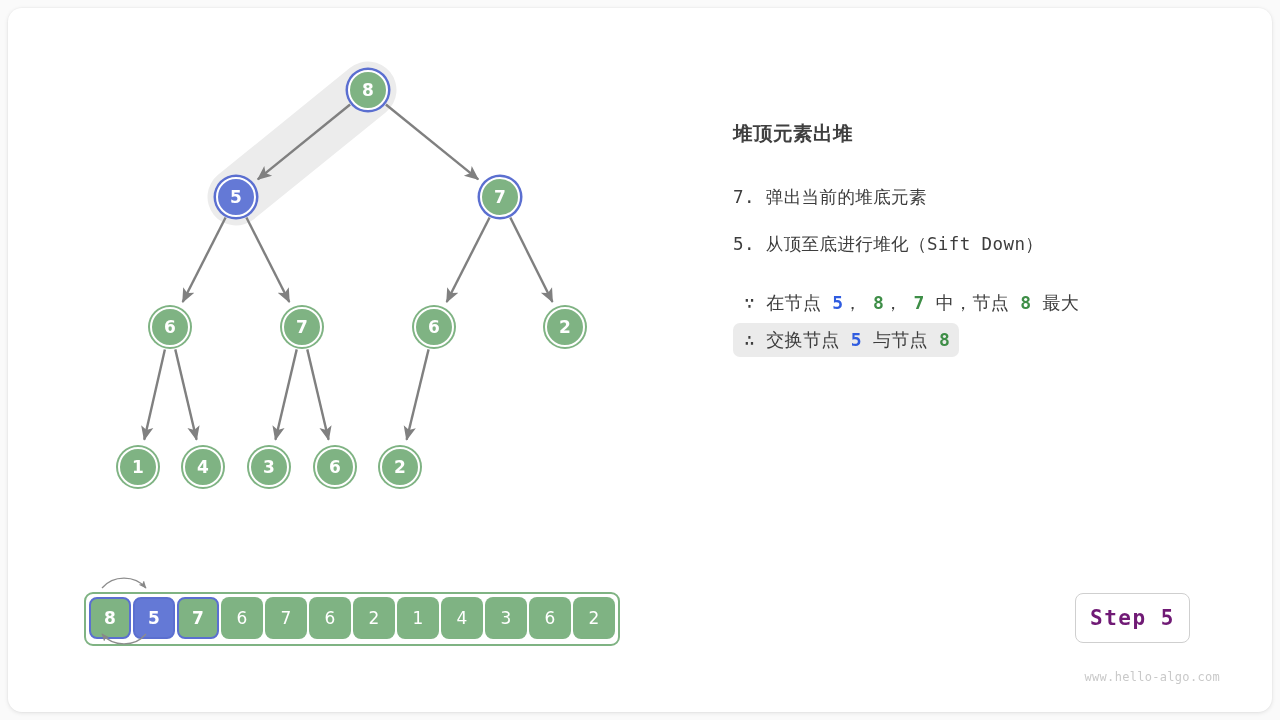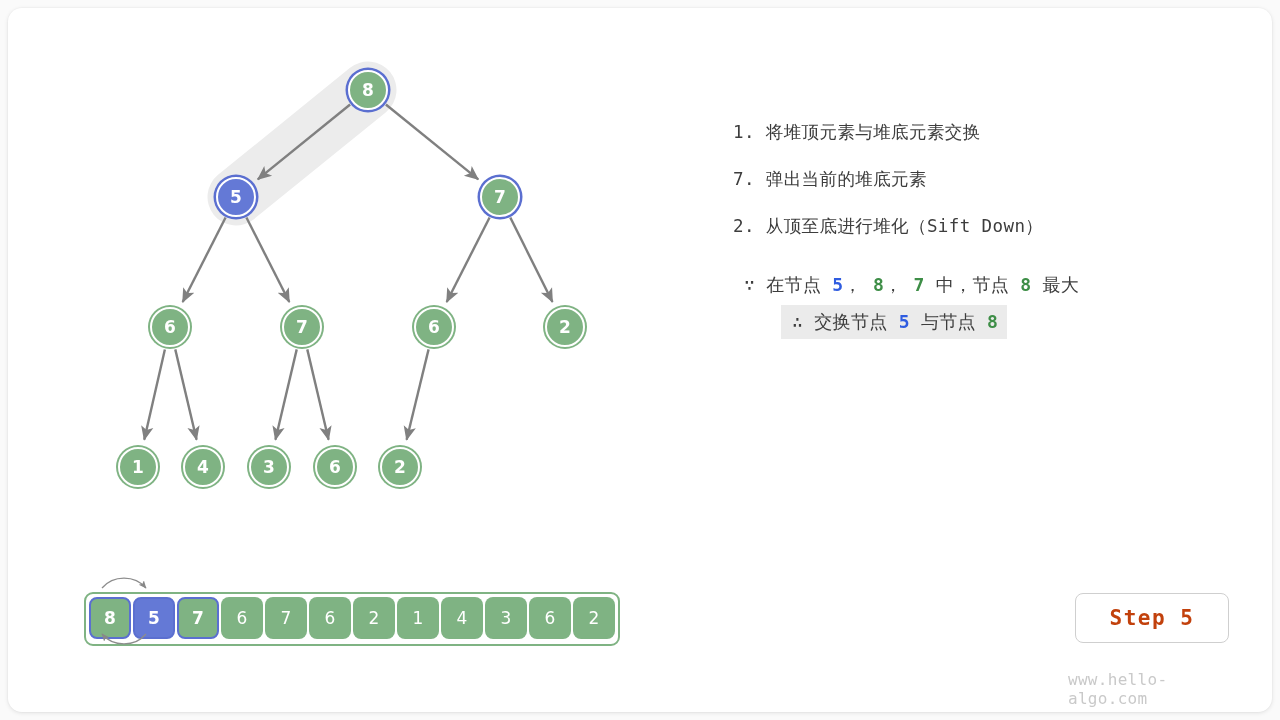--- a/index.html
+++ b/index.html
@@ -69,52 +69,52 @@
     font-size: 18px;
     color: #3d3d3d;
     font-family: "DejaVu Sans Mono", "Liberation Mono", monospace;
     white-space: nowrap;
     padding: 5px 9px 5px 11px;
     display: inline-block;
     letter-spacing: 0.3px;
   }
   .reason-line.highlight {
     background: #ebebeb;
-    border-radius: 0;
-    margin-left: 48px;
+    border-radius: 7px;
   }
   .num-blue  { color: #2f5ce0; font-weight: bold; }
   .num-green { color: #3e8e47; font-weight: bold; }
 
   
   #step-badge {
     position: absolute;
     left: 1083px;
     top: 601px;
-    width: 154px;
+    width: 115px;
     height: 50px;
     border: 1.4px solid #cfcfcf;
     border-radius: 8px;
     display: flex;
     align-items: center;
     justify-content: center;
     font-family: "DejaVu Sans Mono", "Liberation Mono", monospace;
     font-size: 21px;
     font-weight: bold;
-    color: #c2410c;
+    color: #701a75;
     letter-spacing: 1.5px;
     box-sizing: border-box;
   }
   #watermark {
     position: absolute;
     left: 1076px;
     top: 678px;
     width: 152px;
+    text-align: right;
     font-family: "DejaVu Sans Mono", "Liberation Mono", monospace;
-    font-size: 16px;
+    font-size: 12px;
     color: #c9c9c9;
     letter-spacing: 0.3px;
   }
 
   
   .node {
     position: absolute;
     width: 40px;
     height: 40px;
     border-radius: 50%;
@@ -297,24 +297,24 @@
     </div>
 
   <svg class="layer">
     <g id="swap-group">
         <path d="M 110 596 A 28 26 0 0 1 154 596" fill="none" stroke="#8d8d8d" stroke-width="1.3" marker-end="url(#arrowhead-thin)"></path>
         <path d="M 154 642 A 28 26 0 0 1 110 642" fill="none" stroke="#8d8d8d" stroke-width="1.3" marker-end="url(#arrowhead-thin)"></path>
       </g>
   </svg>
 
   <div id="panel">
-
-    <div class="step-line">1. 将堆顶元素与堆底元素交换</div>
+    <div id="panel-title">堆顶元素出堆</div>
+
     <div class="step-line">7. 弹出当前的堆底元素</div>
-    <div class="step-line">2. 从顶至底进行堆化（Sift Down）</div>
+    <div class="step-line">5. 从顶至底进行堆化（Sift Down）</div>
 
     <div class="reason-block">
       <div class="reason-line">
         <span>∵</span>
         <span>在节点</span>
         <span class="num-blue">5</span><span>，</span>
         <span class="num-green">8</span><span>，</span>
         <span class="num-green">7</span>
         <span>中，节点</span>
         <span class="num-green">8</span>

